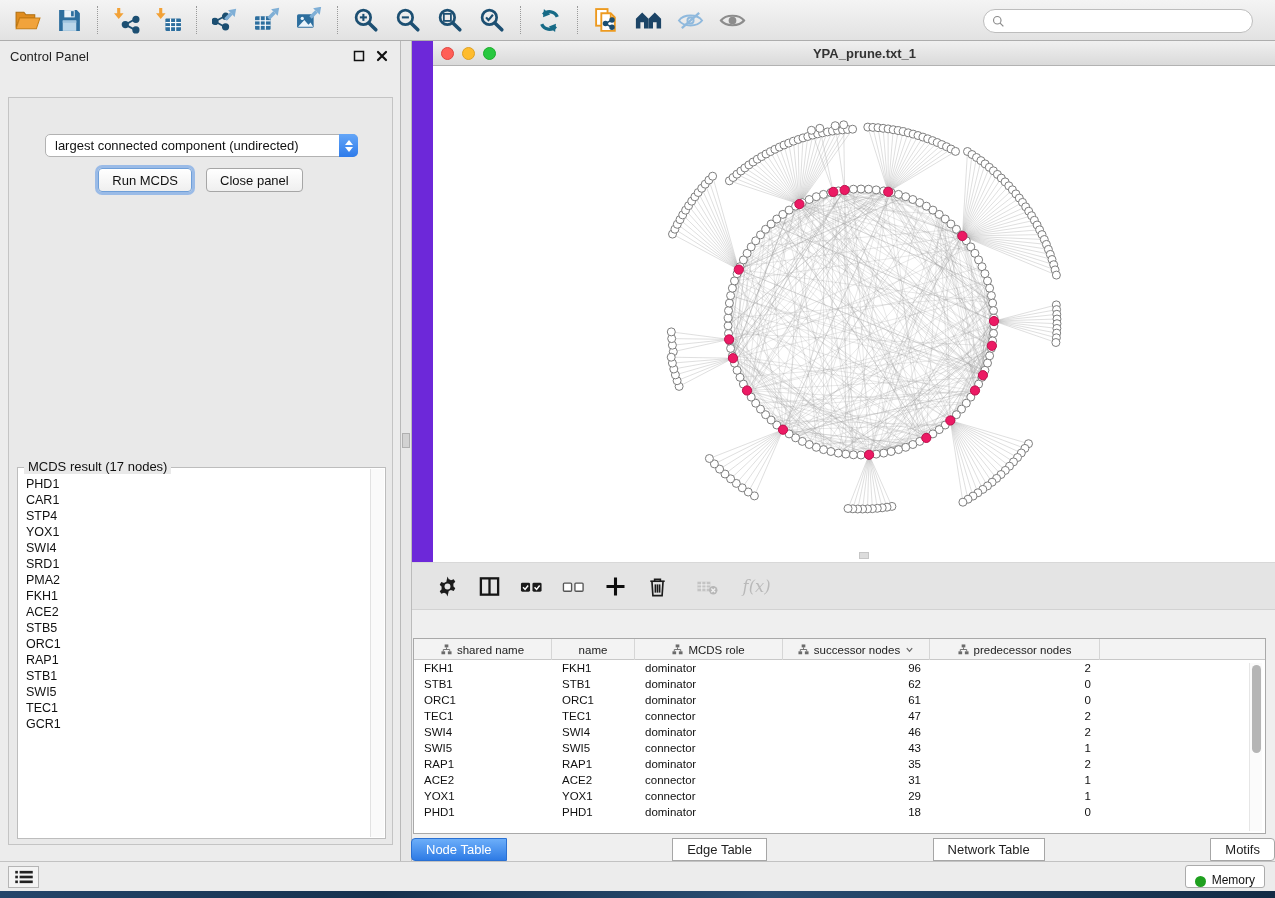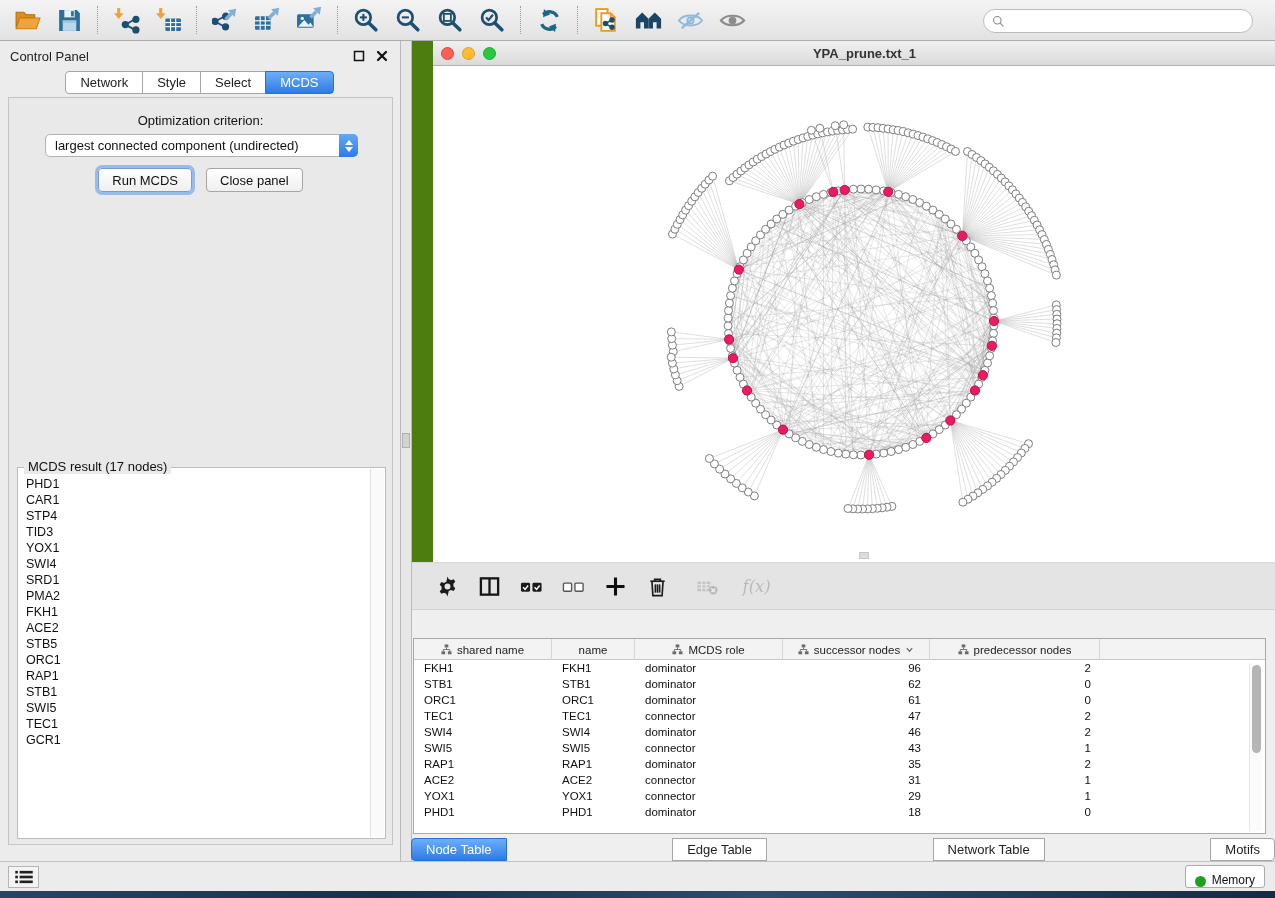--- a/index.html
+++ b/index.html
@@ -1,18 +1,18 @@
 <!DOCTYPE html>
 <html><head>
 <meta charset="utf-8">
 <style>
   * { margin:0; padding:0; box-sizing:border-box; }
   html,body { width:1275px; height:898px; overflow:hidden; background:#ECECEC;
               font-family:"Liberation Sans", sans-serif; }
-  .app { position:relative; width:1275px; height:764px; background:#4d7c0f; }
+  .app { position:relative; width:1275px; height:764px; background:#6d28d9; }
 
   
   .toolbar { position:absolute; left:0; top:0; width:1275px; height:41px;
              background:linear-gradient(#F4F4F4,#E2E2E2); border-bottom:1px solid #ADADAD;
              display:flex; align-items:center; padding-left:6px; }
   .tb-btn { width:42px; height:34px; border:none; background:transparent; display:flex;
             align-items:center; justify-content:center; cursor:default; }
   .tb-btn svg { width:27px; height:27px; }
   .tb-sep { width:1px; height:28px; border-left:1px dotted #9A9A9A; margin:0 7px; }
   .search-box { position:absolute; right:22px; top:9px; width:270px; height:24px;
@@ -320,46 +320,38 @@
               <rect x="1.5" y="1.5" width="9" height="9" fill="none" stroke="#111" stroke-width="1.5"></rect>
             </svg>
           </button>
         <button class="panel-btn">
             <svg width="12" height="12" viewBox="0 0 12 12">
               <path d="M2 2 L10 10 M10 2 L2 10" stroke="#111" stroke-width="2.2" stroke-linecap="round"></path>
             </svg>
           </button>
       </span>
     </div>
-    <div class="seg-tabs" id="cp-tabs">
-        <button class="seg-tab">Network</button>
-        <button class="seg-tab">Style</button>
-        <button class="seg-tab">Select</button>
-        <button class="seg-tab active">MCDS</button>
-      </div>
     <div class="cp-content">
-      <div class="opt-label">Optimization criterion:</div>
       <div class="select">
         <span class="sel-text">largest connected component (undirected)</span>
         <span class="stepper">
             <i class="up"></i>
             <i class="dn"></i>
           </span>
       </div>
       <div class="cp-buttons">
         <button class="mac-btn focused">Run MCDS</button>
         <button class="mac-btn">Close panel</button>
       </div>
       <div class="result-group">
         <span class="result-legend">MCDS result (17 nodes)</span>
         <div class="mcds-list" id="mcds-list">
             <div class="mcds-item">PHD1</div>
             <div class="mcds-item">CAR1</div>
             <div class="mcds-item">STP4</div>
-            <div class="mcds-item">TID3</div>
             <div class="mcds-item">YOX1</div>
             <div class="mcds-item">SWI4</div>
             <div class="mcds-item">SRD1</div>
             <div class="mcds-item">PMA2</div>
             <div class="mcds-item">FKH1</div>
             <div class="mcds-item">ACE2</div>
             <div class="mcds-item">STB5</div>
             <div class="mcds-item">ORC1</div>
             <div class="mcds-item">RAP1</div>
             <div class="mcds-item">STB1</div>

